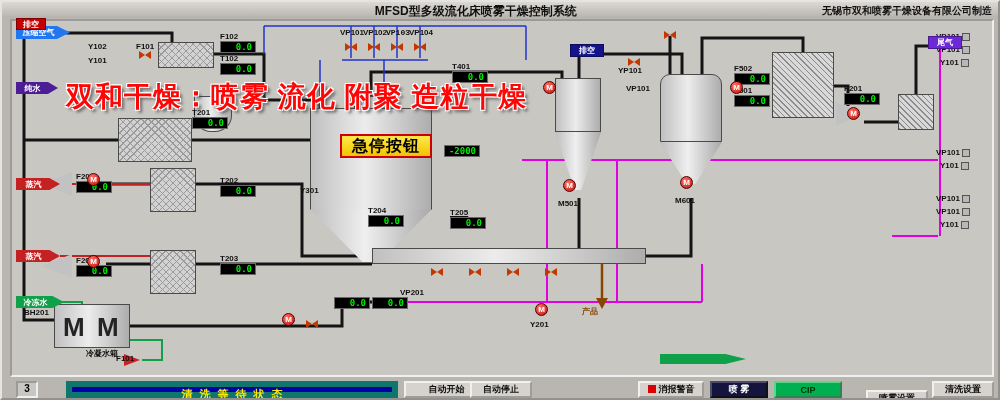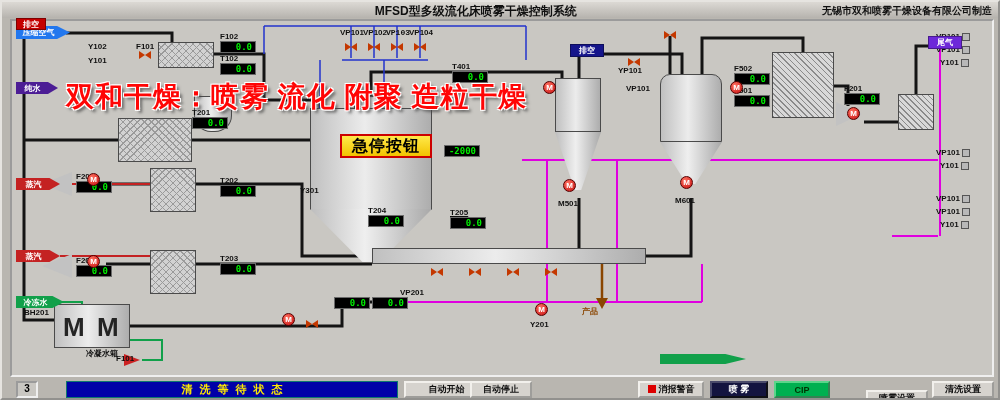--- a/index.html
+++ b/index.html
@@ -31,21 +31,21 @@
   .valve{position:absolute;width:12px;height:8px;clip-path:polygon(0 0,50% 50%,100% 0,100% 100%,50% 50%,0 100%);background:#c43800;z-index:31;}
   .farrow{position:absolute;clip-path:polygon(0 0,76% 0,100% 50%,76% 100%,0 100%);color:#fff;font-size:8px;font-weight:bold;display:flex;align-items:center;justify-content:center;padding-right:9px;white-space:nowrap;z-index:32;}
   .fbox{position:absolute;color:#fff;font-size:8px;font-weight:bold;display:flex;align-items:center;justify-content:center;white-space:nowrap;border:1px solid rgba(0,0,0,.35);z-index:32;}
   
   #estop{position:absolute;left:338px;top:132px;width:92px;height:24px;background:linear-gradient(#ffe94a,#f2c300);border:2px solid #cc0000;color:#000;font-size:16px;font-weight:bold;font-family:"Liberation Sans",sans-serif;letter-spacing:1px;z-index:33;cursor:pointer;}
   
   #watermark{position:absolute;left:64px;top:76px;font-size:28px;font-weight:bold;color:#ff0505;letter-spacing:1px;white-space:nowrap;z-index:60;
     text-shadow:-1px -1px 0 #fff,1px -1px 0 #fff,-1px 1px 0 #fff,1px 1px 0 #fff,3px 3px 3px rgba(70,70,70,.75);}
   
   #pagebox{position:absolute;left:14px;top:379px;width:22px;height:17px;background:#c9c7c2;border:2px inset #efefef;font-size:10px;font-weight:bold;text-align:center;line-height:12px;z-index:40;}
-  #statusbar{position:absolute;left:64px;top:379px;width:332px;height:17px;background:#0000a8;border:1px solid #0f766e;color:#ffe900;font-size:11px;font-weight:bold;text-align:center;line-height:15px;letter-spacing:7px;padding-left:7px;z-index:40;}
+  #statusbar{position:absolute;left:64px;top:379px;width:332px;height:17px;background:#0000a8;border:6px solid #0f766e;color:#ffe900;font-size:11px;font-weight:bold;text-align:center;line-height:15px;letter-spacing:7px;padding-left:7px;z-index:40;}
   .tbtn{position:absolute;top:379px;height:17px;background:#d6d3ce;border:2px outset #f2f0ec;font-size:9px;font-weight:bold;font-family:"Liberation Sans",sans-serif;color:#101010;z-index:40;cursor:pointer;white-space:nowrap;}
   .tbtn.dark{background:#14143f;color:#fff;border:2px outset #4a4a6a;}
   .tbtn.green{background:#00b050;color:#003300;border:2px outset #5ad58a;}
   .tbtn.alarm::before{content:"";display:inline-block;width:8px;height:8px;background:#d00;margin-right:3px;vertical-align:-1px;}
   #overlay{position:absolute;inset:0;z-index:25;}
 </style>
 </head>
 <body>
 
 <div id="screen">
@@ -331,16 +331,16 @@
     </div>
 
   <div id="watermark">双和干燥：喷雾 流化 附聚 造粒干燥</div>
 
   <div id="pagebox">3</div>
   <div id="statusbar">清洗等待状态</div>
 <button class="tbtn" style="left: 402px; width: 85px;">自动开始</button>
     <button class="tbtn" style="left: 468px; width: 62px;">自动停止</button>
     <button class="tbtn alarm" style="left: 636px; width: 66px;">消报警音</button>
     <button class="tbtn dark" style="left: 708px; width: 58px;">喷 雾</button>
-    <button class="tbtn green" style="left: 772px; width: 56px;">CIP</button>
+    <button class="tbtn green" style="left: 772px; width: 68px;">CIP</button>
     <button class="tbtn" style="left: 864px; width: 62px; margin-top: 9px;">喷雾设置</button>
     <button class="tbtn" style="left: 930px; width: 62px;">清洗设置</button>
   </div>
 
 </body></html>

